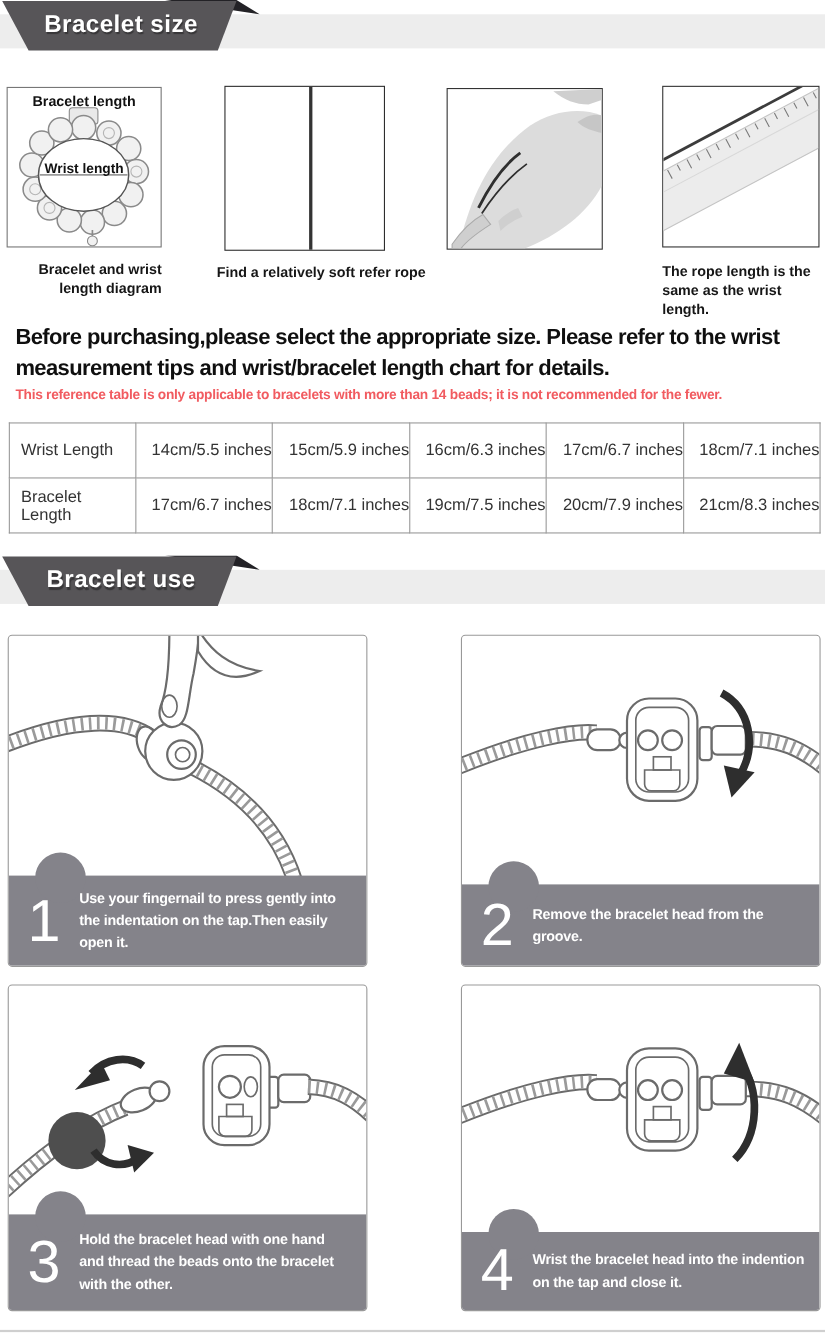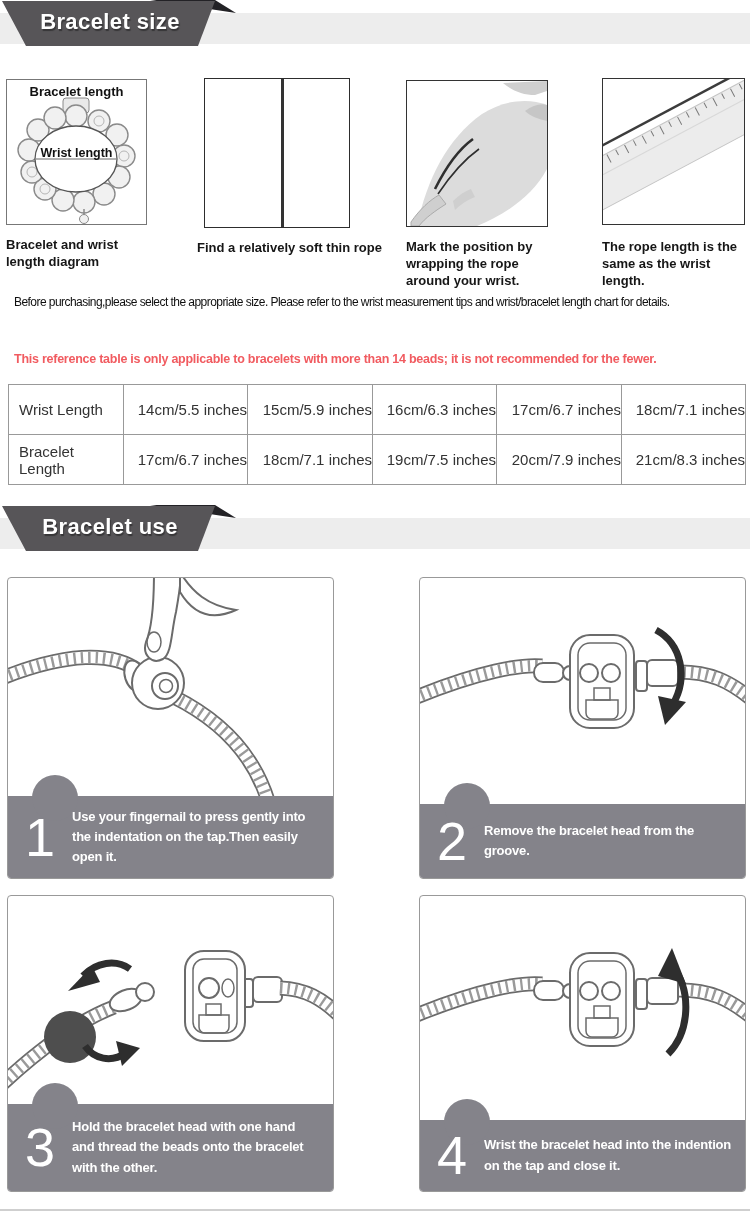--- a/index.html
+++ b/index.html
@@ -13,21 +13,21 @@
   .banner-label{position:absolute;left:12px;top:9px;width:196px;text-align:center;
     color:#fff;font-size:22px;font-weight:bold;letter-spacing:.4px;
     text-shadow:1px 2px 1px rgba(0,0,0,.38);}
 
   
   .fig-box{position:absolute;background:#fff;box-sizing:border-box;}
   .fig-caption{position:absolute;font-size:13px;font-weight:bold;color:#161616;line-height:1.32;}
   .fig-label{position:absolute;font-weight:bold;color:#111;text-align:center;}
 
   
-  .intro{position:absolute;left:14px;top:294px;width:736px;font-size:12px;font-weight:normal;
+  .intro{position:absolute;left:14px;top:294px;width:736px;font-size:20px;font-weight:bold;
     color:#0f0f0f;line-height:1.38;letter-spacing:-.55px;}
   .note{position:absolute;left:14px;top:352px;font-size:12.5px;font-weight:bold;
     color:#f15b60;letter-spacing:-.25px;white-space:nowrap;}
 
   
   table.size{position:absolute;left:8px;top:384px;border-collapse:collapse;table-layout:fixed;
     font-size:15px;color:#333;}
   table.size td{border:1px solid #999;height:49px;text-align:right;padding:0;}
   table.size td.rowhead{text-align:left;padding-left:10px;}
 
@@ -91,39 +91,38 @@
           <circle cx="25" cy="92" r="5"></circle>
       </g>
       <ellipse cx="69" cy="79" rx="41" ry="33" fill="#fff" stroke="#555" stroke-width="1.3"></ellipse>
       <line x1="29" y1="79" x2="109" y2="79" stroke="#9a9a9a" stroke-width="1.5"></line>
       <line x1="77" y1="129" x2="77" y2="136" stroke="#8a8a8a" stroke-width="1.5"></line>
       <circle cx="77" cy="139" r="4.5" fill="#f1f1f1" stroke="#8a8a8a"></circle>
     </svg>
     <div class="fig-label" style="left:0;top:4px;width:139px;font-size:13px;">Bracelet length</div>
     <div class="fig-label" style="left:0;top:66px;width:139px;font-size:12.5px;">Wrist length</div>
   </div>
-  <div class="fig-caption" style="left:6px;top:236px;width:141px;text-align:left;">Bracelet and wrist length diagram</div>
+  <div class="fig-caption" style="left:6px;top:236px;width:141px;text-align:right;">Bracelet and wrist length diagram</div>
 
   <div class="fig-box" style="left:204px;top:78px;width:146px;height:150px;border:1.5px solid #2d2d2d;">
     <div style="position:absolute;left:53%;top:0;width:2.5px;height:100%;background:#333;"></div>
   </div>
-  <div class="fig-caption" style="left:197px;top:239px;width:180px;white-space:nowrap;">Find a relatively soft thin rope</div>
+  <div class="fig-caption" style="left:197px;top:239px;width:180px;white-space:nowrap;">Find a relatively soft refer rope</div>
 
   <div class="fig-box" style="left:406px;top:80px;width:142px;height:147px;border:1px solid #333;">
     <svg width="140" height="145" viewBox="0 0 140 145">
       <path d="M10,145 C20,98 40,58 75,33 C95,20 120,16 140,24 L140,88 C127,113 100,133 70,145 Z" fill="#dcdcdc" stroke="none"></path>
       <path d="M96,2 C106,10 116,14 128,14 L140,10 L140,0 Z" fill="#cfcfcf"></path>
       <path d="M118,30 C126,24 134,22 140,24 L140,40 C132,38 124,36 118,30 Z" fill="#c6c6c6"></path>
       <path d="M28,108 C40,84 52,68 66,58" fill="none" stroke="#2f2f2f" stroke-width="2.6"></path>
       <path d="M31,113 C45,92 58,78 72,68" fill="none" stroke="#2f2f2f" stroke-width="1.6"></path>
       <path d="M4,141 C13,128 23,119 32,114 L39,123 C28,130 18,137 12,145 L4,145 Z" fill="#cfcfcf" stroke="#ababab"></path>
       <path d="M46,120 C52,114 58,110 64,108 L68,116 C60,119 53,124 48,129 Z" fill="#cfcfcf"></path>
     </svg>
   </div>
-  <div class="fig-caption" style="left:406px;top:238px;width:155px;">Mark the position by wrapping the rope around your wrist.</div>
 
   <div class="fig-box" style="left:602px;top:78px;width:143px;height:147px;border:1px solid #333;overflow:hidden;">
     <svg width="141" height="145" viewBox="0 0 141 145">
       <g transform="rotate(-28 70 72)">
         <line x1="-40" y1="34" x2="190" y2="34" stroke="#3c3c3c" stroke-width="2.5"></line>
         <rect x="-40" y="43" width="230" height="48" fill="#ececec" stroke="#c4c4c4"></rect>
         <line x1="-40" y1="60" x2="190" y2="60" stroke="#d8d8d8" stroke-width="1"></line>
         <path d="M-30,44 v9 M-20,44 v6 M-10,44 v9 M0,44 v6 M10,44 v9 M20,44 v6 M30,44 v9 M40,44 v6 M50,44 v9 M60,44 v6 M70,44 v9 M80,44 v6 M90,44 v9 M100,44 v6 M110,44 v9 M120,44 v6 M130,44 v9 M140,44 v6 M150,44 v9 M160,44 v6 M170,44 v9" stroke="#7a7a7a" stroke-width="1" fill="none"></path>
       </g>
     </svg>

